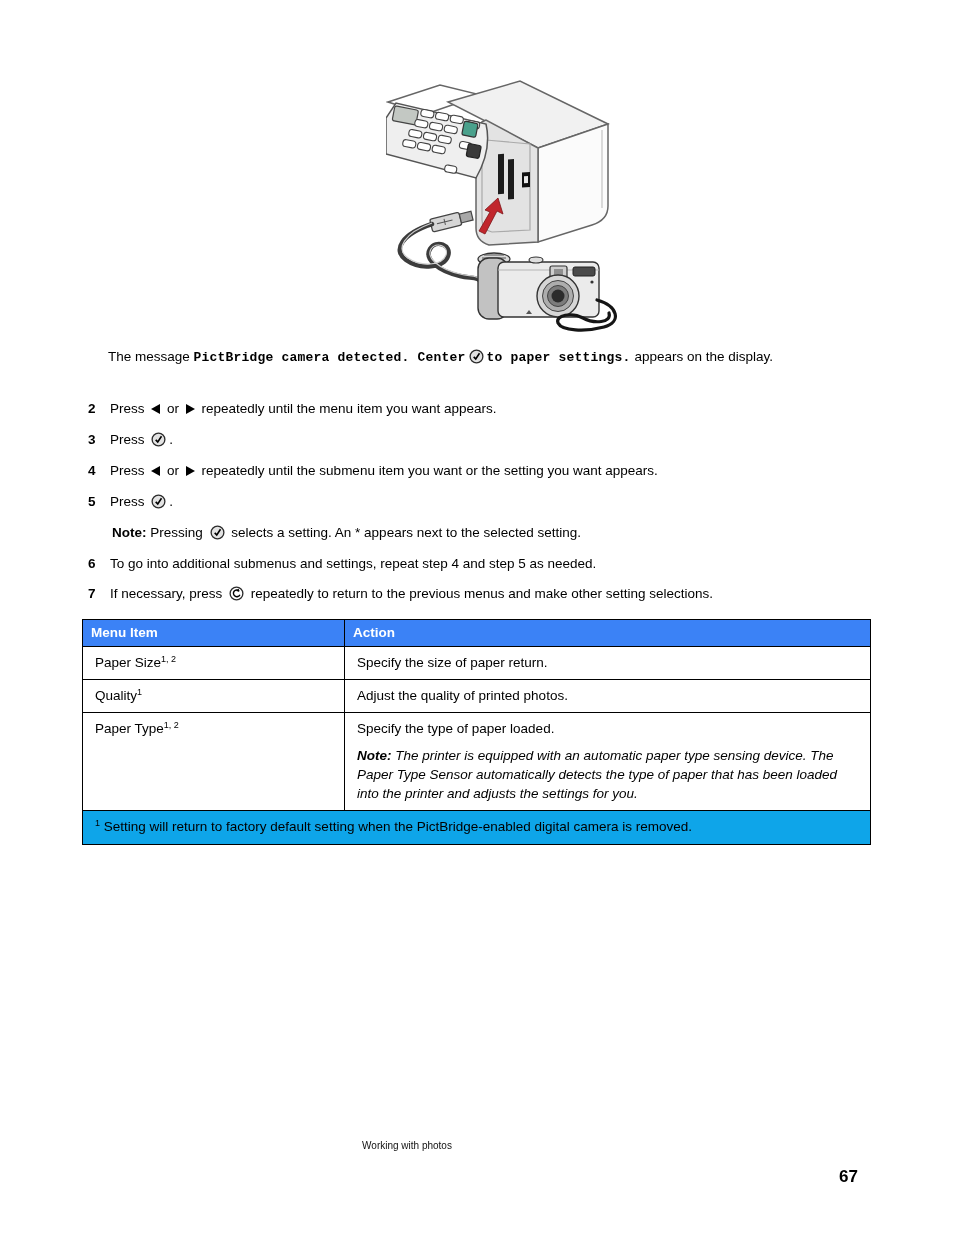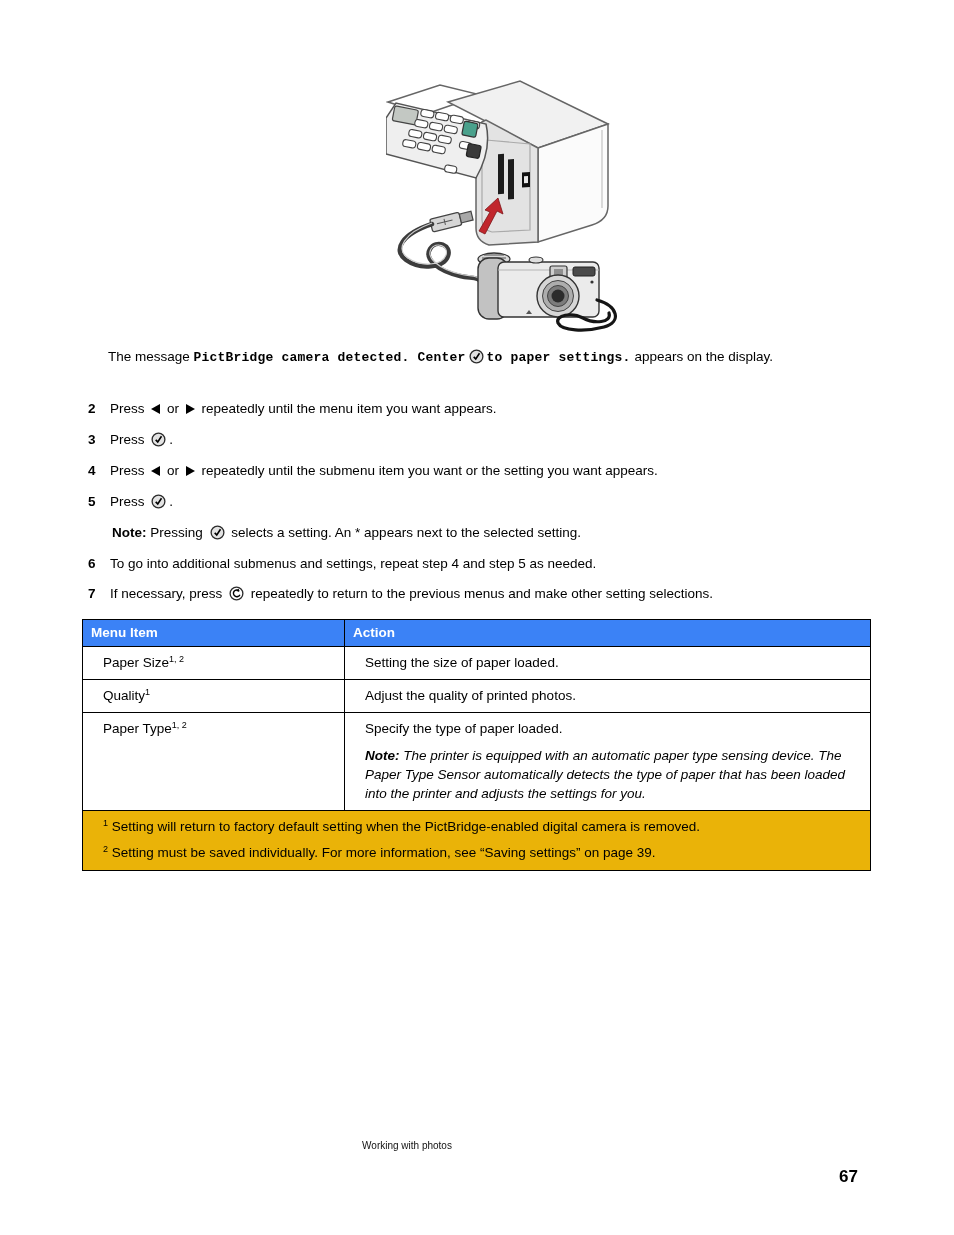--- a/index.html
+++ b/index.html
@@ -27,28 +27,28 @@
   .btn-icon { display:inline-block; width:15px; height:15px; vertical-align:-3px; margin:0 3px; }
 
   
   .table-wrap { position:absolute; left:82px; top:619px; width:789px; }
   table.menu-table { width:100%; border-collapse:collapse; }
   table.menu-table th {
     background:#3b82f6; color:#fff; text-align:left; font-weight:bold;
     border:1px solid #000; padding:5px 8px 6px 8px; font-size:13.5px;
   }
   table.menu-table td {
-    border:1px solid #000; vertical-align:top; padding:6px 8px 7px 20px; line-height:19px;
+    border:1px solid #000; vertical-align:top; padding:6px 8px 7px 12px; line-height:19px;
   }
   table.menu-table td.col-item { width:262px; }
   td p + p { margin-top:8px;font-style:italic; }
   sup { font-size:9px; vertical-align:super; line-height:0; }
   .footnotes {
-    background:#eab308; border:1px solid #000; border-top:none;
-    padding:6px 8px 8px 20px; line-height:19px;
+    background:#0ea5e9; border:1px solid #000; border-top:none;
+    padding:6px 8px 8px 12px; line-height:19px;
   }
   .footnotes p + p { margin-top:7px; }
 
   .footer-section { position:absolute; left:0; top:1140px; width:814px; text-align:center; font-size:10px; color:#111; }
   .footer-page    { position:absolute; left:0; top:1167px; width:858px; text-align:right; font-size:17px; font-weight:bold; }
 </style>
 </head>
 <body>
 
 <div class="illustration">
@@ -190,35 +190,34 @@
   <table class="menu-table">
     <thead>
       <tr>
         <th class="col-item">Menu Item</th>
         <th>Action</th>
       </tr>
     </thead>
     <tbody>
       <tr>
         <td class="col-item"><span>Paper Size</span><sup>1, 2</sup></td>
-        <td>Setting the size of paper loaded.</td>
+        <td>Specify the size of paper return.</td>
       </tr>
       <tr>
         <td class="col-item"><span>Quality</span><sup>1</sup></td>
         <td>Adjust the quality of printed photos.</td>
       </tr>
       <tr>
         <td class="col-item"><span>Paper Type</span><sup>1, 2</sup></td>
         <td>
           <p>Specify the type of paper loaded.</p>
           <p><b>Note:</b><span> The printer is equipped with an automatic paper type sensing device. The Paper Type Sensor automatically detects the type of paper that has been loaded into the printer and adjusts the settings for you.</span></p>
         </td>
       </tr>
     </tbody>
   </table>
   <div class="footnotes">
     <p><sup>1</sup><span> Setting will return to factory default setting when the PictBridge-enabled digital camera is removed.</span></p>
-    <p><sup>2</sup><span> Setting must be saved individually. For more information, see “Saving settings” on page 39.</span></p>
   </div>
 </div>
 
 <div class="footer-section">Working with photos</div>
 <div class="footer-page">67</div>
 
 </body></html>

